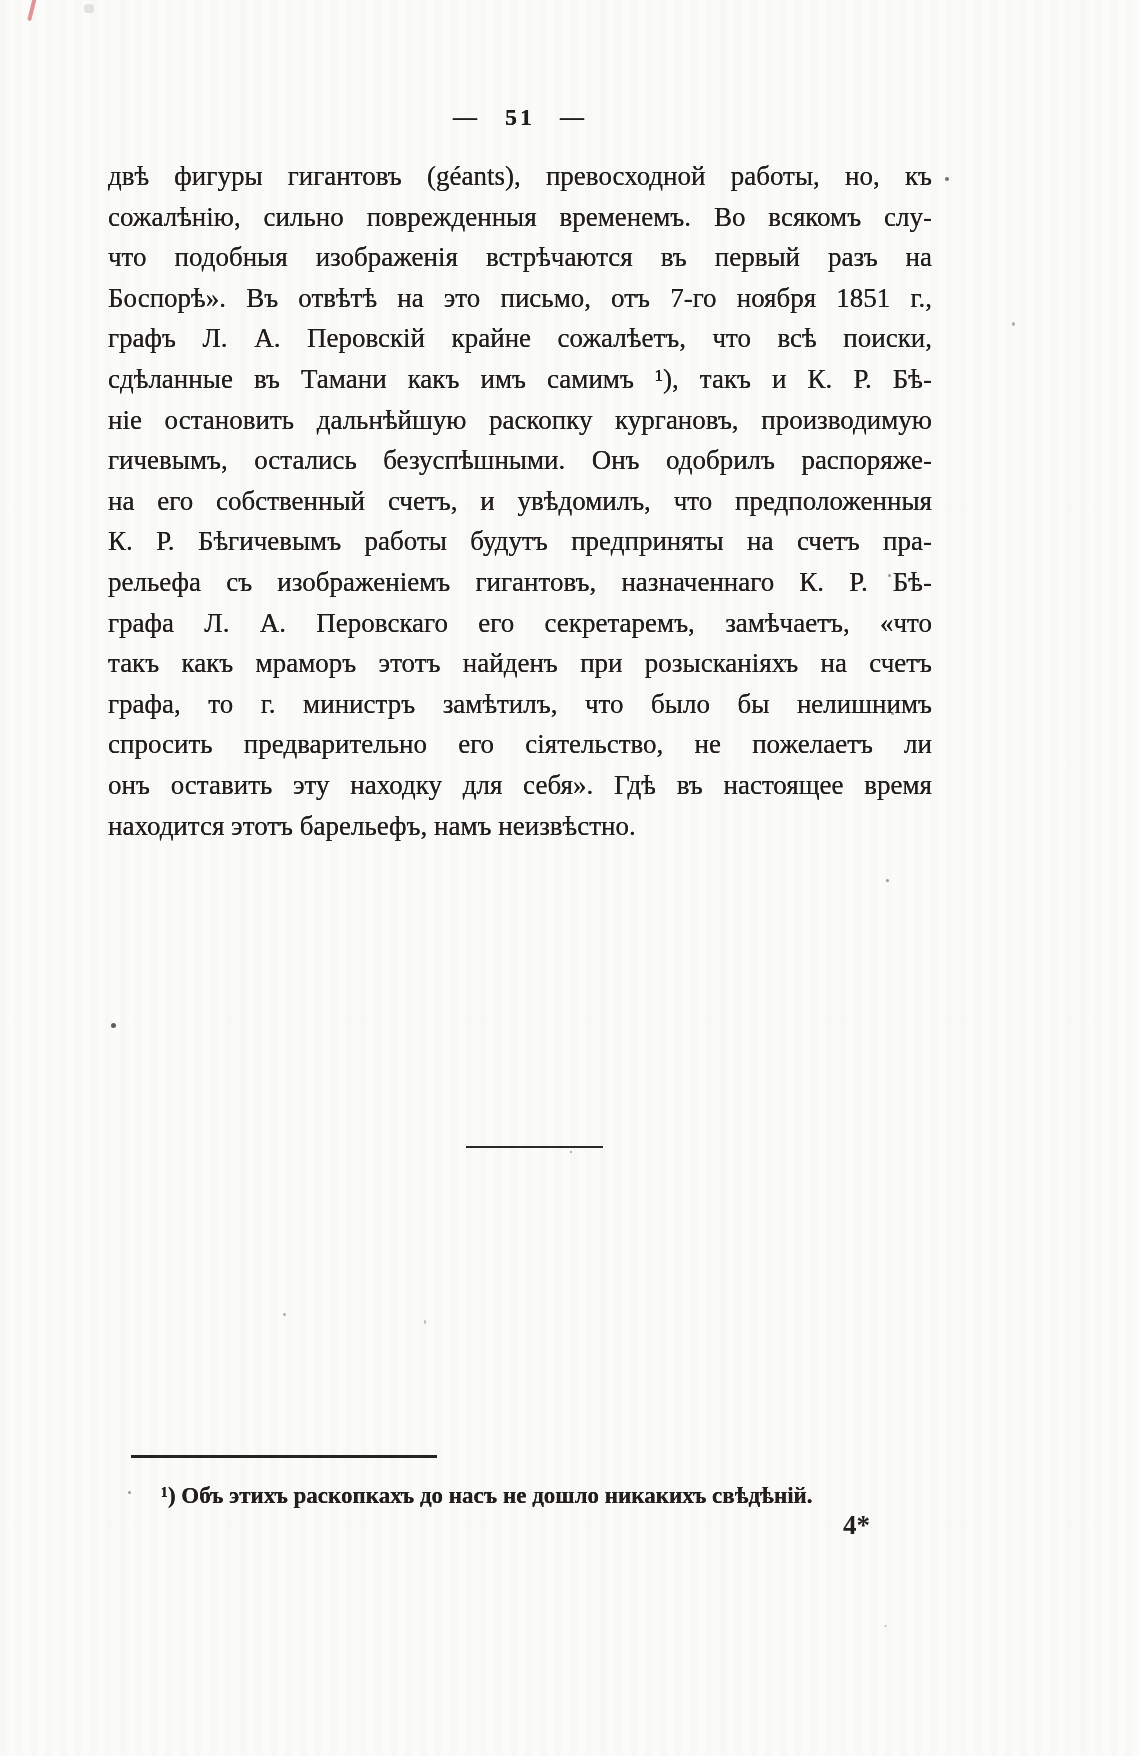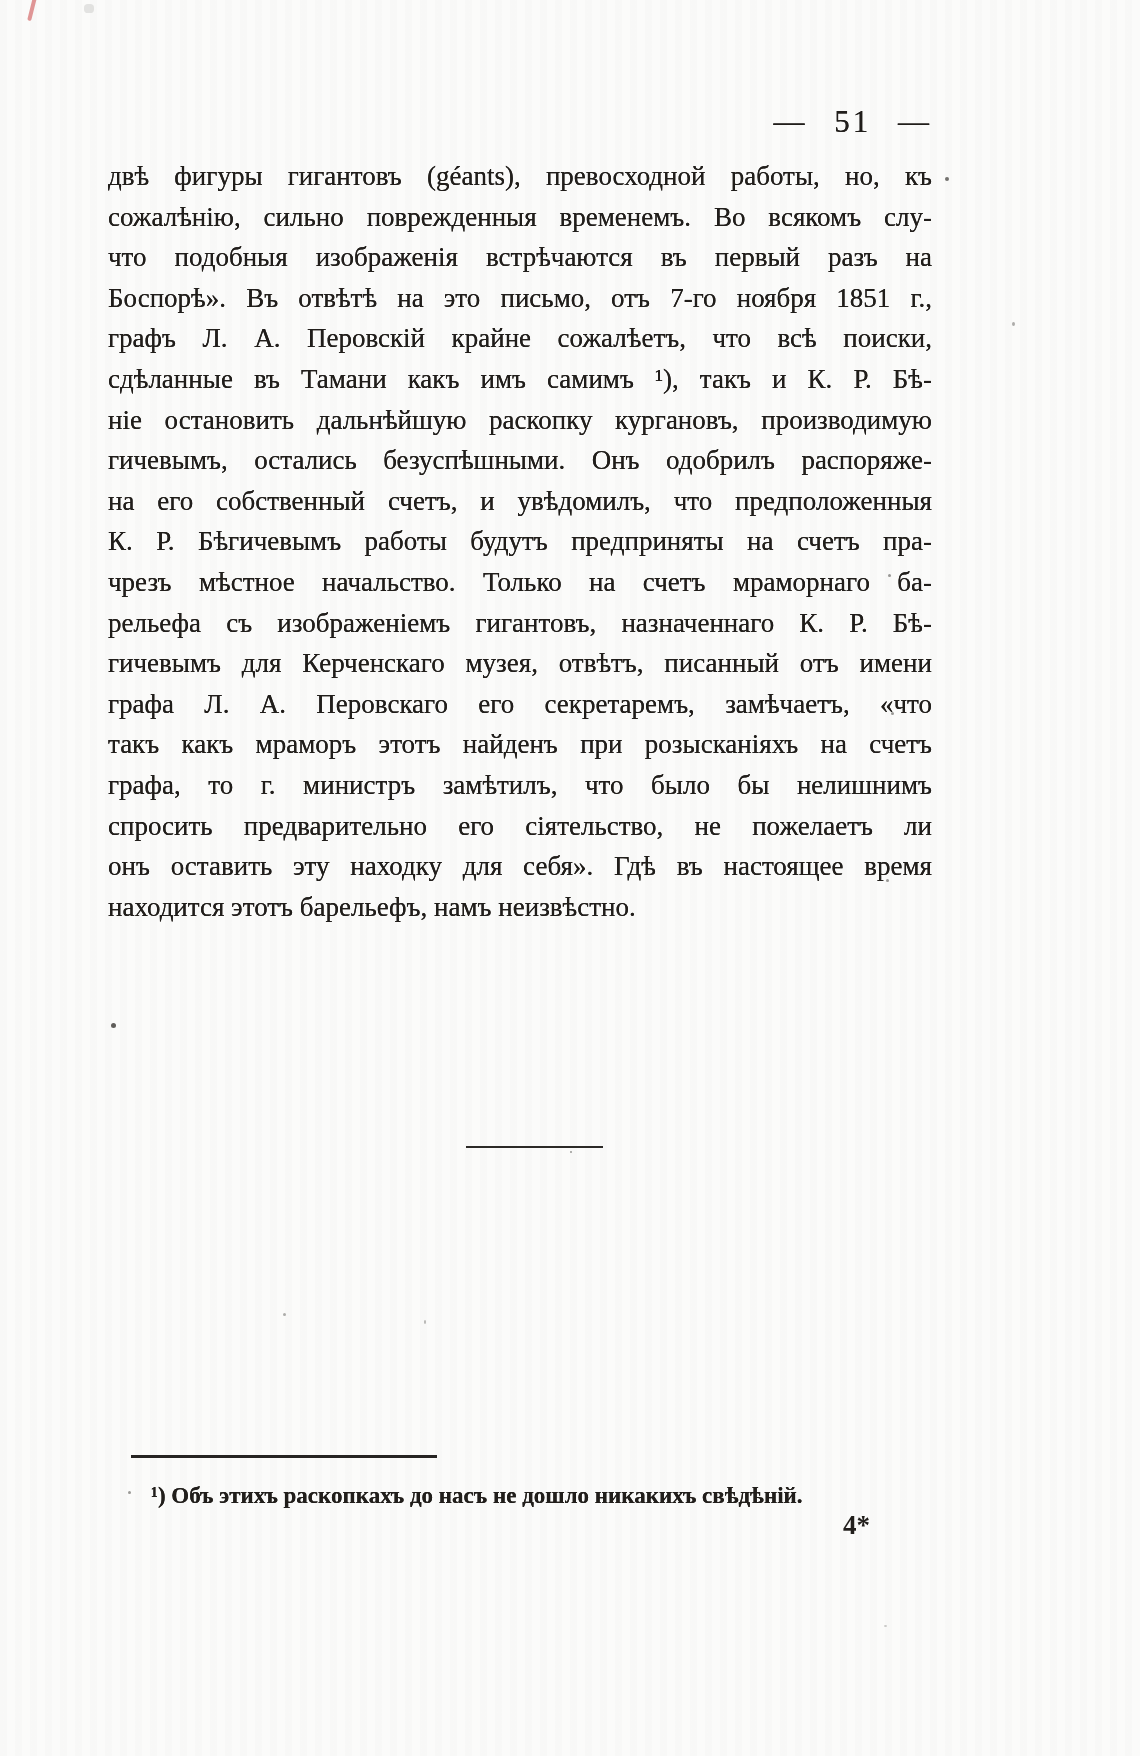--- a/index.html
+++ b/index.html
@@ -17,22 +17,22 @@
     margin:0 auto;
     background:
       repeating-linear-gradient(90deg, rgba(0,0,0,0.012) 0 7px, rgba(255,255,255,0) 7px 15px),
       var(--paper);
     color:var(--ink);
     overflow:hidden;
   }
   .pagenum{
     position:absolute;
     left:108px;top:104px;width:824px;
-    text-align:right;
-    font-size:31px;font-weight:normal;
+    text-align:center;
+    font-size:24px;font-weight:bold;
     letter-spacing:3px;
     word-spacing:16px;
     text-shadow:0 0 0.3px currentColor;
   }
   .bodytext{
     position:absolute;
     left:108px;top:156px;width:824px;
     font-size:27px;font-weight:normal;
     line-height:40.6px;
     text-shadow:0 0 0.3px currentColor;
@@ -52,21 +52,21 @@
     left:466px;top:1146px;width:137px;height:2px;
     background:#2c2a27;
   }
   .footrule{
     position:absolute;
     left:131px;top:1455px;width:306px;height:3px;
     background:#262422;
   }
   .footnote{
     position:absolute;
-    left:151px;top:1481px;width:700px;
+    left:161px;top:1481px;width:700px;
     font-size:23px;font-weight:bold;
     line-height:30px;
     text-shadow:0 0 0.3px currentColor;
   }
   .signature{
     position:absolute;
     left:843px;top:1510px;
     font-size:27px;font-weight:bold;
   }
   .speck{
@@ -102,23 +102,21 @@
     <div class="jline">двѣ фигуры гигантовъ (géants), превосходной работы, но, къ</div>
     <div class="jline">сожалѣнію, сильно поврежденныя временемъ. Во всякомъ слу-</div>
     <div class="jline">что подобныя изображенія встрѣчаются въ первый разъ на</div>
     <div class="jline">Боспорѣ». Въ отвѣтѣ на это письмо, отъ 7-го ноября 1851 г.,</div>
     <div class="jline">графъ Л. А. Перовскій крайне сожалѣетъ, что всѣ поиски,</div>
     <div class="jline">сдѣланные въ Тамани какъ имъ самимъ ¹), такъ и К. Р. Бѣ-</div>
     <div class="jline">ніе остановить дальнѣйшую раскопку кургановъ, производимую</div>
     <div class="jline">гичевымъ, остались безуспѣшными. Онъ одобрилъ распоряже-</div>
     <div class="jline">на его собственный счетъ, и увѣдомилъ, что предположенныя</div>
     <div class="jline">К. Р. Бѣгичевымъ работы будутъ предприняты на счетъ пра-</div>
-    <div class="jline">чрезъ мѣстное начальство. Только на счетъ мраморнаго ба-</div>
     <div class="jline">рельефа съ изображеніемъ гигантовъ, назначеннаго К. Р. Бѣ-</div>
-    <div class="jline">гичевымъ для Керченскаго музея, отвѣтъ, писанный отъ имени</div>
     <div class="jline">графа Л. А. Перовскаго его секретаремъ, замѣчаетъ, «что</div>
     <div class="jline">такъ какъ мраморъ этотъ найденъ при розысканіяхъ на счетъ</div>
     <div class="jline">графа, то г. министръ замѣтилъ, что было бы нелишнимъ</div>
     <div class="jline">спросить предварительно его сіятельство, не пожелаетъ ли</div>
     <div class="jline">онъ оставить эту находку для себя». Гдѣ въ настоящее время</div>
     <div class="jline last">находится этотъ барельефъ, намъ неизвѣстно.</div>
   </div>
 
   <div class="midrule"></div>
 

